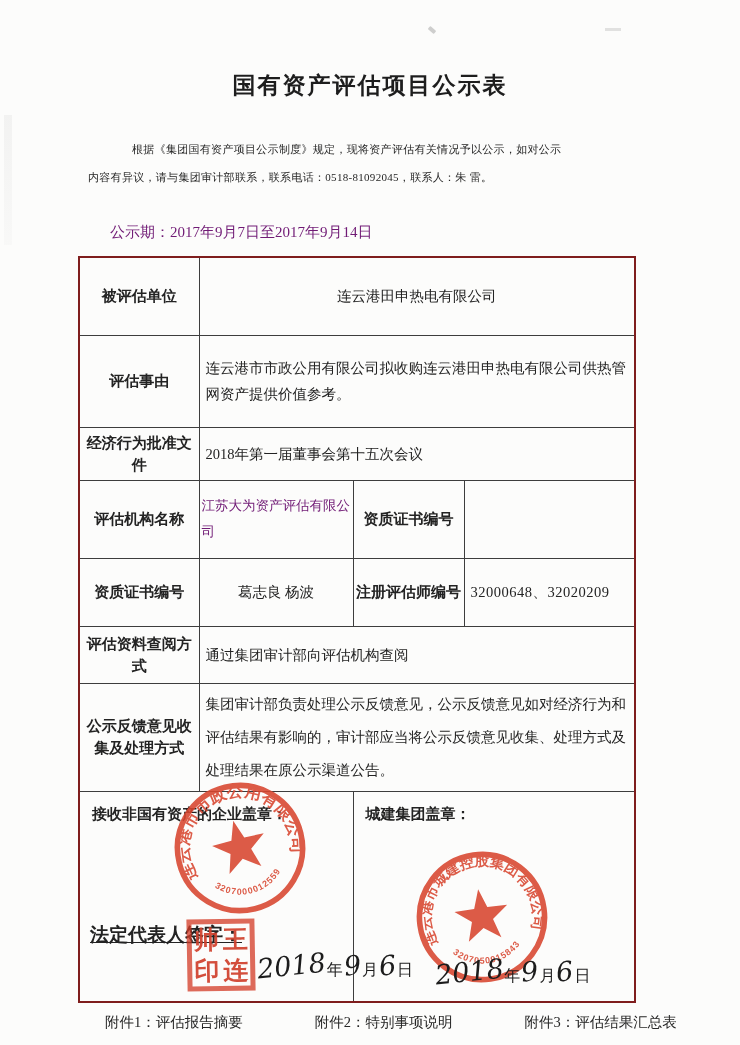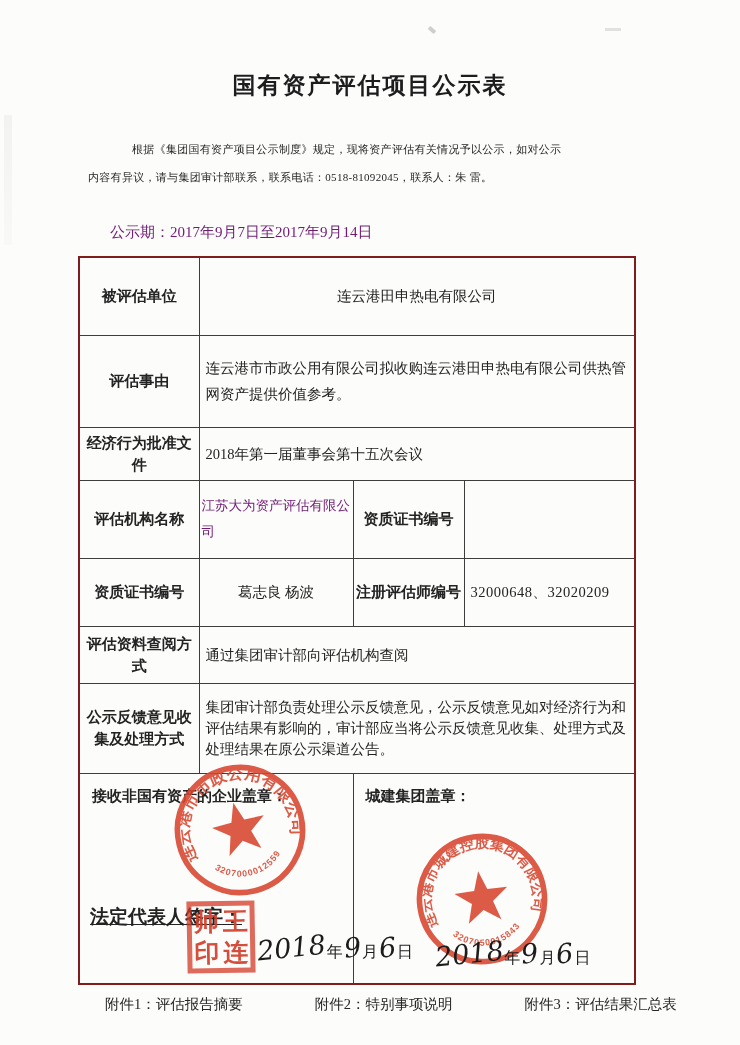--- a/index.html
+++ b/index.html
@@ -26,21 +26,21 @@
   table.notice{
     margin:14px 0 0 78px;width:556px;table-layout:fixed;
     border-collapse:collapse;border:2px solid #7f1d1d;
   }
   table.notice td{border:1.6px solid #3d3d3d;vertical-align:middle;color:#232323;}
   td.lbl{font-weight:bold;font-size:15px;text-align:center;padding:0 1px;line-height:22px;}
   td.val{font-size:14.5px;padding:4px 6px;line-height:26px;}
   td.val.center{text-align:center;}
   td.val.small{font-size:13.5px;color:#701a75;text-align:left;padding:0 2px;}
   td.val.num{text-align:left;letter-spacing:.5px;}
-  td.val.long{line-height:21px;}
+  td.val.long{line-height:33px;}
 
   
   td.stamp-cell{vertical-align:top;padding:8px;}
   .stamp-area{position:relative;height:193px;}
   .cell-header{position:absolute;top:5px;left:4px;font-weight:bold;font-size:15px;z-index:1;white-space:nowrap;}
   .sig-label{position:absolute;top:122px;left:2px;font-weight:bold;font-size:19px;z-index:1;white-space:nowrap;text-decoration:underline;}
 
   .round-seal{position:absolute;z-index:2;opacity:.88;}
   .seal-left{left:82px;top:-22px;transform:rotate(-14deg);}
   .seal-right{left:50px;top:47px;transform:rotate(-8deg);}

